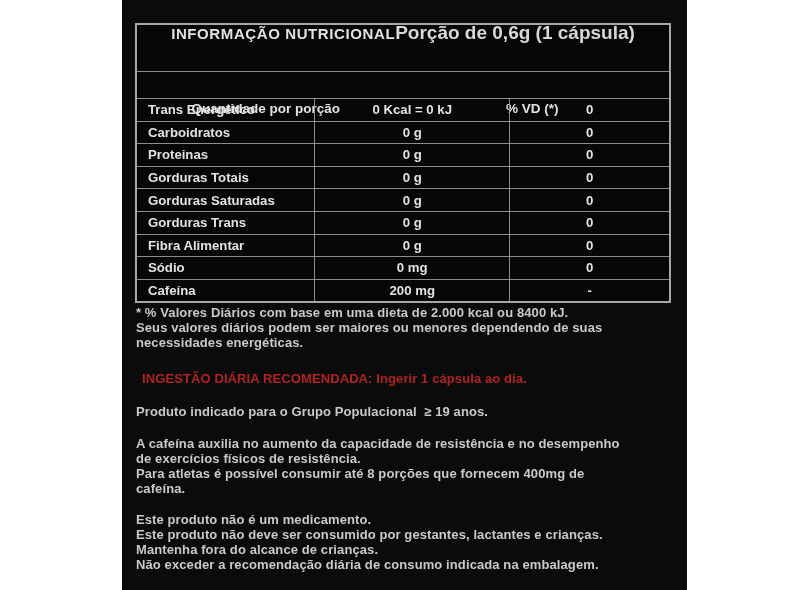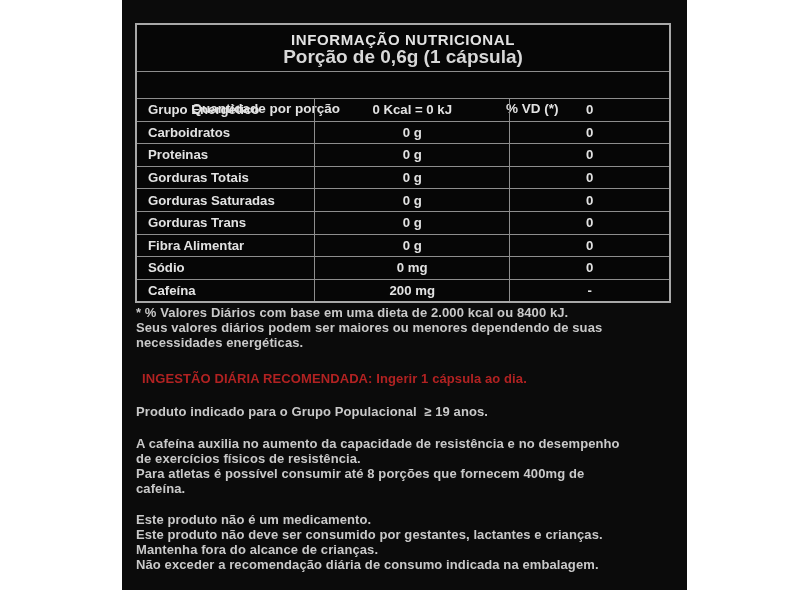--- a/index.html
+++ b/index.html
@@ -34,21 +34,21 @@
     border: 2px solid #a8a8a8;
     background: #060606;
     display: flex;
     flex-direction: column;
     color: #e2e2e2;
   }
   .row { display: flex; align-items: stretch; }
   .row + .row { border-top: 1px solid #8d8d8d; }
   .title-row {
     height: 46px;
-    flex-direction: column;
+    flex-direction: row;
     justify-content: center;
     text-align: center;
   }
   .table-title {
     font-size: 15px;
     font-weight: 700;
     letter-spacing: 0.6px;
     line-height: 18px;
   }
   .table-subtitle {
@@ -124,21 +124,21 @@
         <div class="table-title">INFORMAÇÃO NUTRICIONAL</div>
         <div class="table-subtitle">Porção de 0,6g (1 cápsula)</div>
       </div>
 
       <div class="row header-row">
         <div class="header-cell left">Quantidade por porção</div>
         <div class="header-cell right">% VD (*)</div>
       </div>
 
       <div class="row data-row">
-        <div class="cell name">Grupo Energético</div>
+        <div class="cell name">Trans Energético</div>
         <div class="cell qty">0 Kcal = 0 kJ</div>
         <div class="cell vd">0</div>
       </div>
       <div class="row data-row">
         <div class="cell name">Carboidratos</div>
         <div class="cell qty">0 g</div>
         <div class="cell vd">0</div>
       </div>
       <div class="row data-row">
         <div class="cell name">Proteinas</div>

